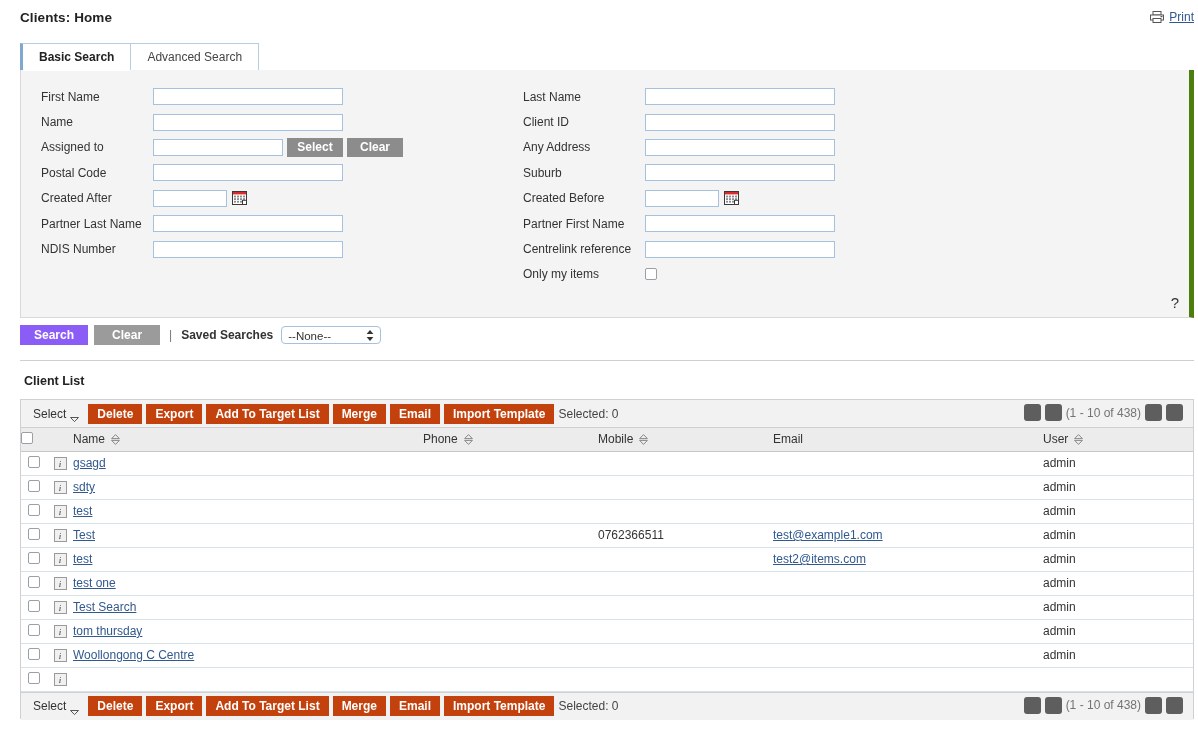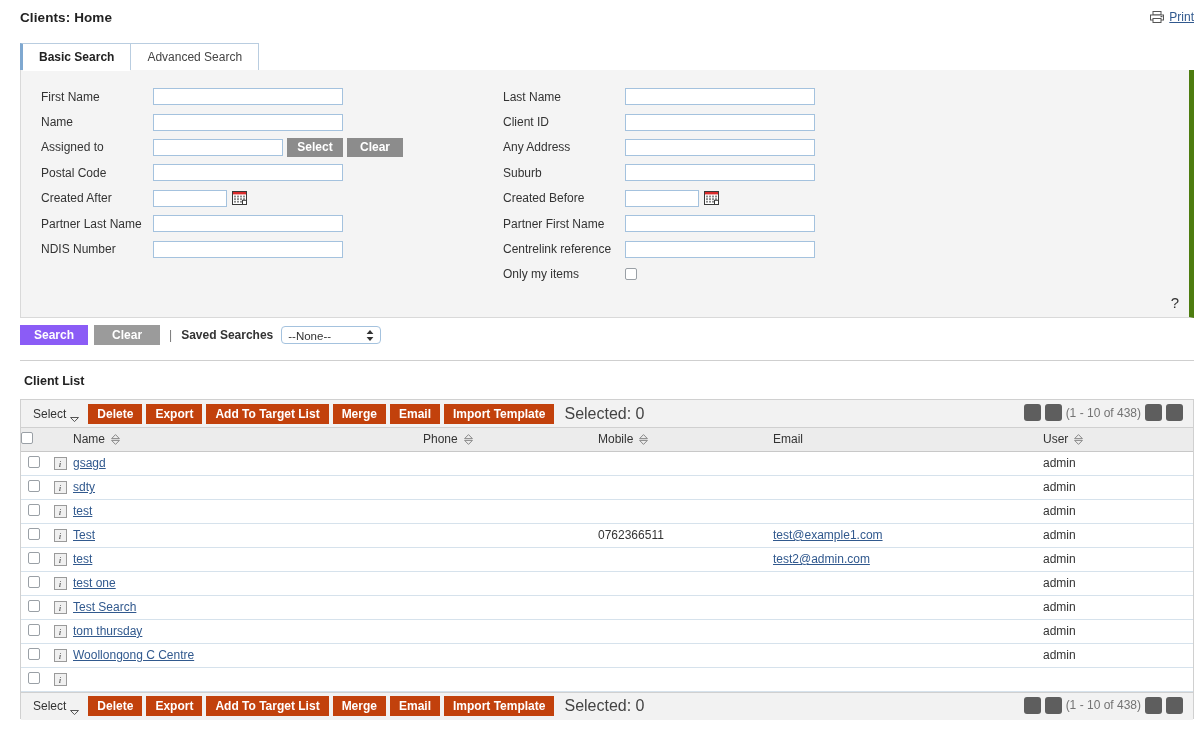--- a/index.html
+++ b/index.html
@@ -63,21 +63,21 @@
   
   .search-panel {
     position: absolute; left: 20px; top: 70px; width: 1174px; height: 248px;
     background: #f4f4f4;
     border-left: 1px solid #d9d9d9;
     border-right: 5px solid #4d7c0f;
     border-bottom: 1px solid #d9d9d9;
   }
   .form-col { position: absolute; top: 14px; }
   .form-col.left { left: 20px; }
-  .form-col.right { left: 482px; }
+  .form-col.right { left: 502px; }
   .form-row {
     display: flex; align-items: center; height: 25.4px;
   }
   .form-label {
     font-size: 12px; color: #333; white-space: nowrap;
   }
   .left .form-label { width: 112px; }
   .right .form-label { width: 122px; }
   .txt {
     height: 17px; width: 190px;
@@ -169,21 +169,21 @@
     display: flex; align-items: center; gap: 4px;
     font-size: 12px; color: #333; cursor: pointer; margin-right: 9px;
   }
   .tri-down { width: 9px; height: 5px; display: block; }
   .tbtn {
     height: 20px; background: #c2410c; color: #fff; border: none;
     font-family: "Liberation Sans", sans-serif; font-size: 12px; font-weight: bold;
     padding: 0 9px; margin-right: 4px; cursor: pointer; line-height: 20px;
     white-space: nowrap;
   }
-  .sel-count { font-size: 16px; color: #444; margin-left: 6px; white-space: nowrap; }
+  .sel-count { font-size: 12px; color: #444; white-space: nowrap; }
   .pager {
     position: absolute; right: 10px; top: 4px;
     display: flex; align-items: center; gap: 4px;
   }
   .pbtn {
     width: 17px; height: 17px; background: #5e5e5e; border-radius: 3px; cursor: pointer;
     display: block;
   }
   .pg-text { font-size: 12px; color: #737373; margin: 0 0; white-space: nowrap; }
 
@@ -517,21 +517,21 @@
             <td class="col-mobile">0762366511</td>
             <td class="col-email"><span class="cell-link">test@example1.com</span></td>
             <td class="col-user">admin</td>
           </tr>
           <tr>
             <td class="col-chk"><span class="chk"></span></td>
             <td class="col-info"><span class="info-btn">i</span></td>
             <td class="col-name"><span class="cell-link">test</span></td>
             <td class="col-phone"></td>
             <td class="col-mobile"></td>
-            <td class="col-email"><span class="cell-link">test2@admin.com</span></td>
+            <td class="col-email"><span class="cell-link">test2@items.com</span></td>
             <td class="col-user">admin</td>
           </tr>
           <tr>
             <td class="col-chk"><span class="chk"></span></td>
             <td class="col-info"><span class="info-btn">i</span></td>
             <td class="col-name"><span class="cell-link">test one</span></td>
             <td class="col-phone"></td>
             <td class="col-mobile"></td>
             <td class="col-email"></td>
             <td class="col-user">admin</td>

